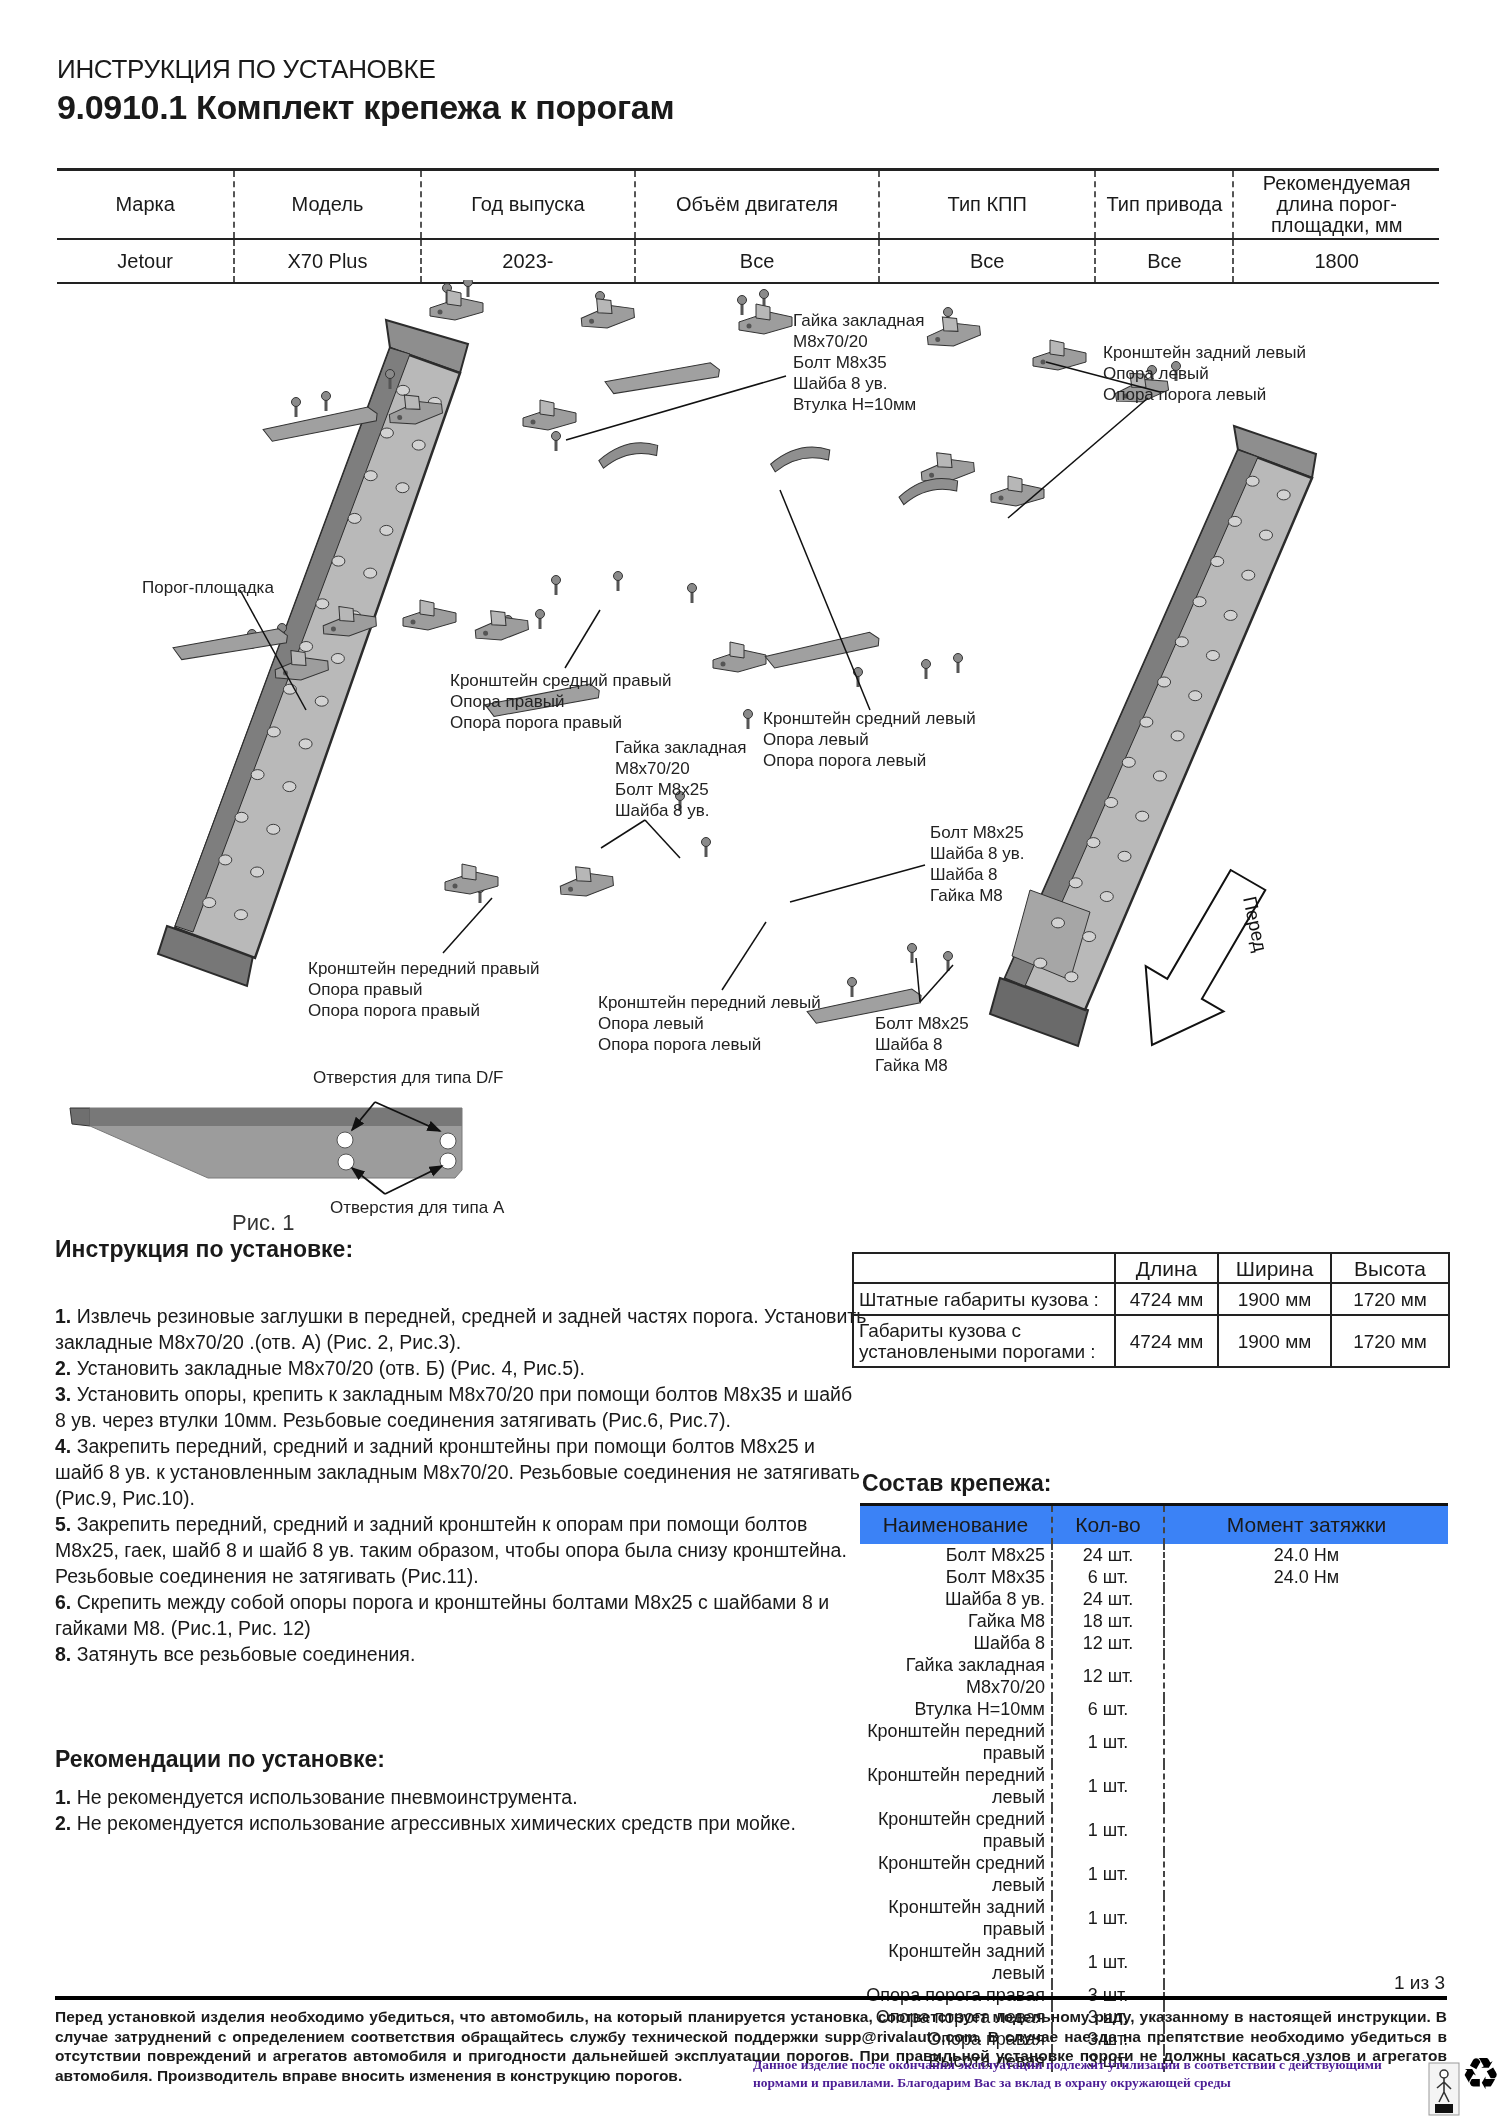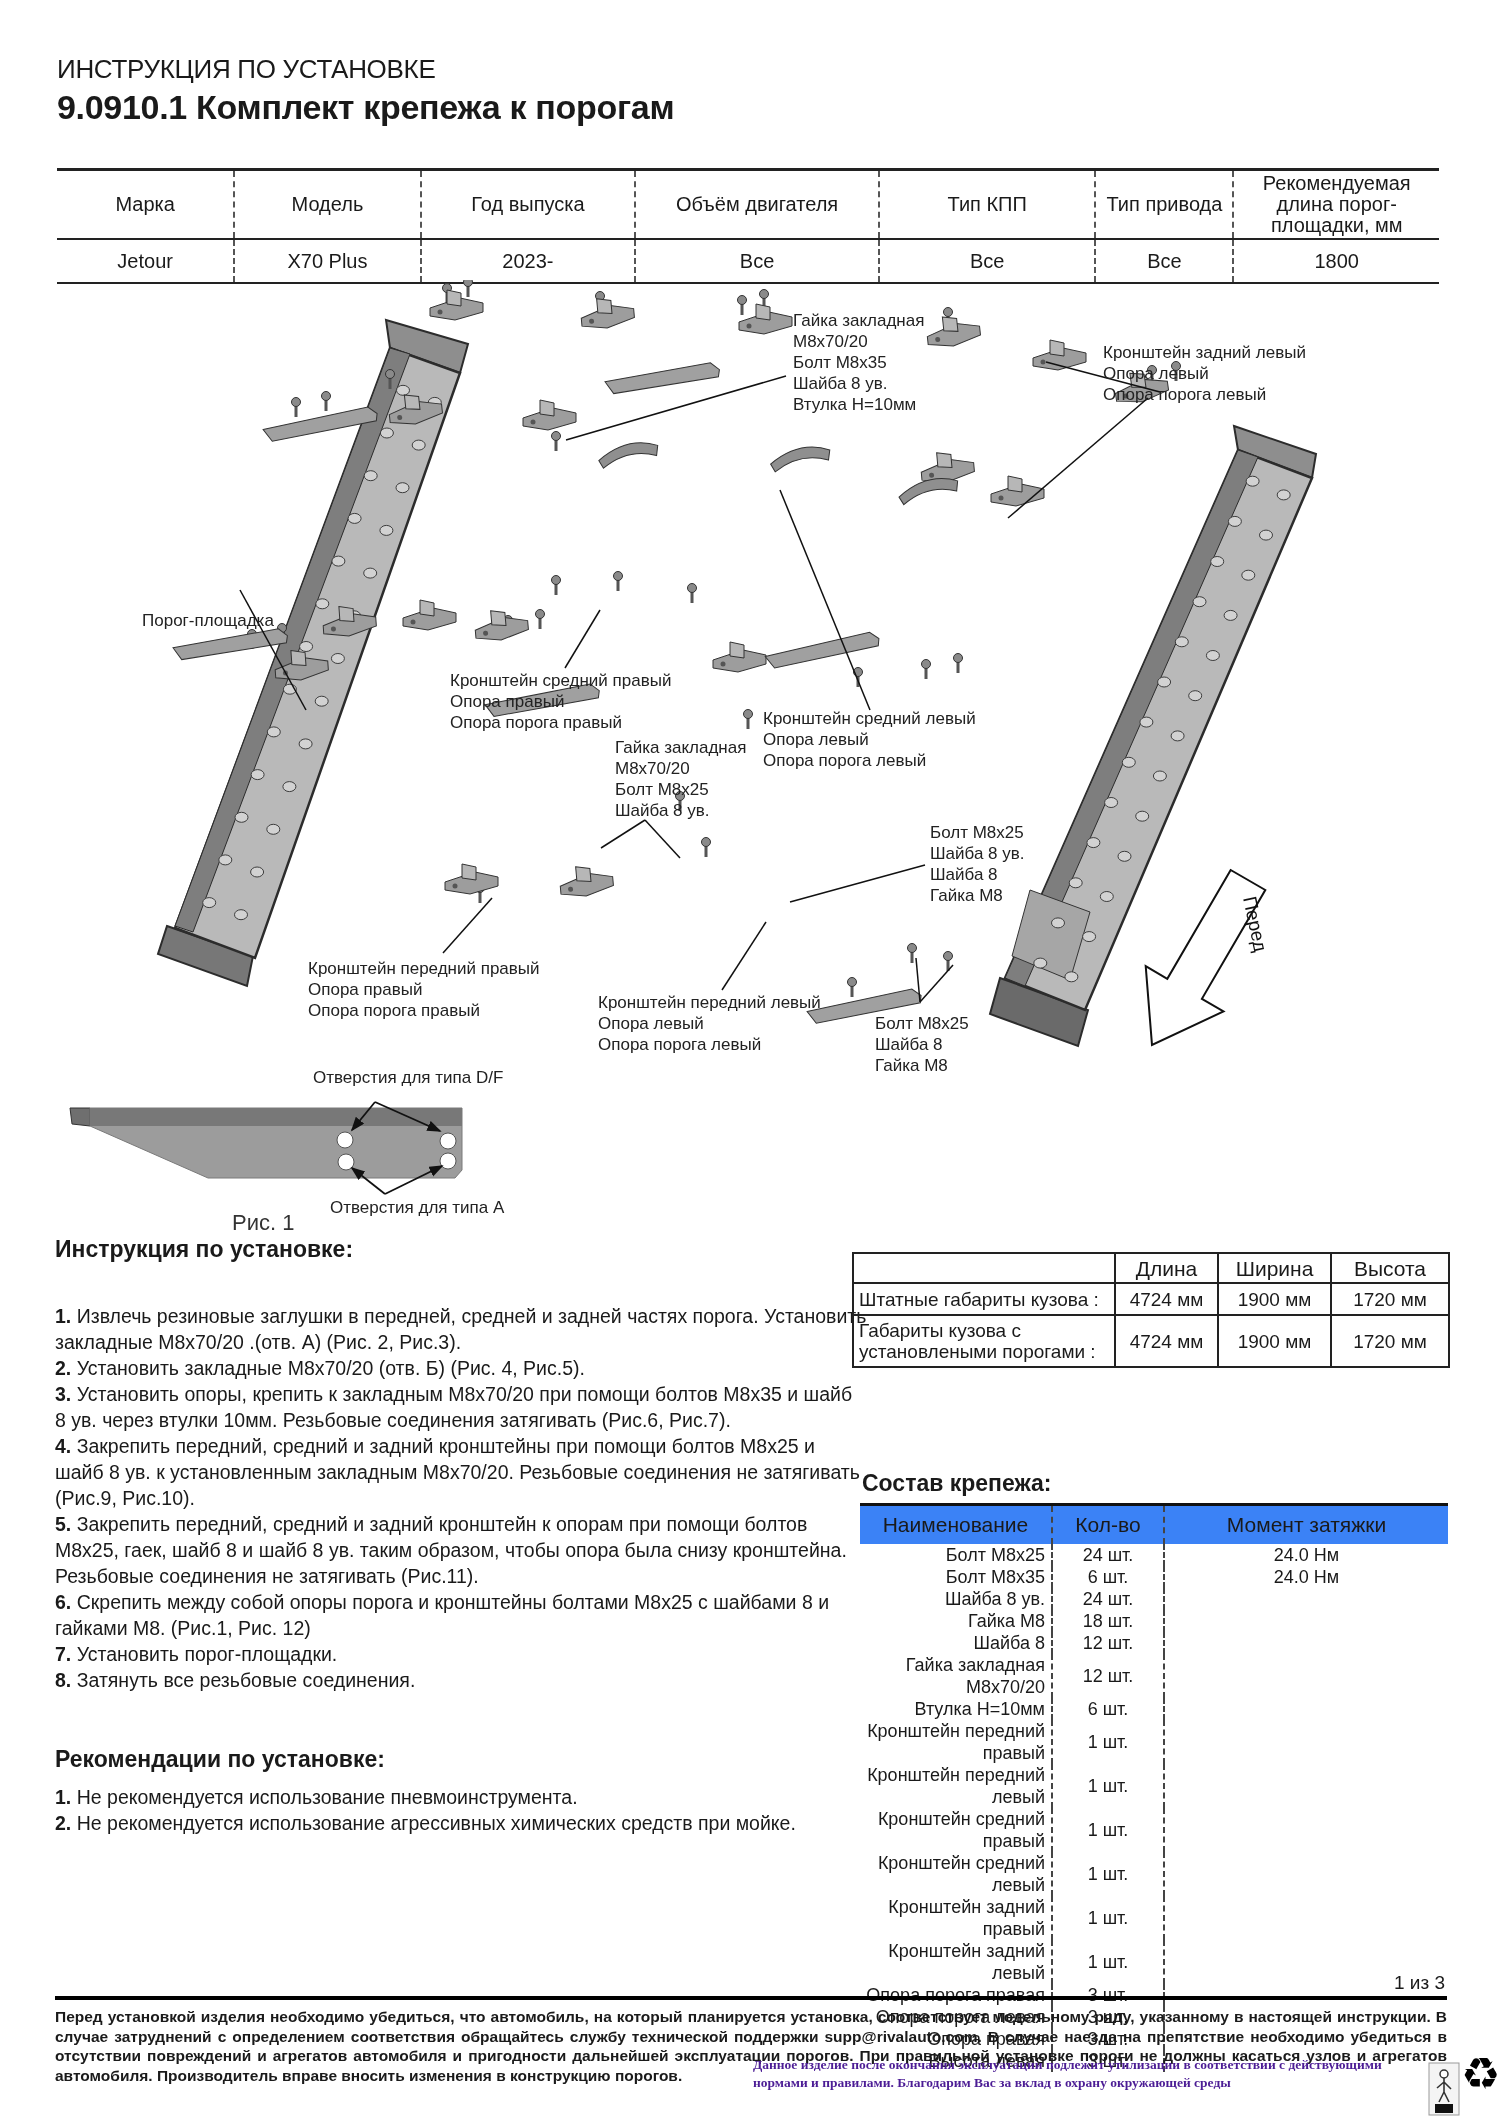--- a/index.html
+++ b/index.html
@@ -296,21 +296,21 @@
         <div>М8х70/20</div>
         <div>Болт М8х35</div>
         <div>Шайба 8 ув.</div>
         <div>Втулка Н=10мм</div>
       </div>
       <div class="callout" style="left: 1103px; top: 342px;">
         <div>Кронштейн задний левый</div>
         <div>Опора левый</div>
         <div>Опора порога левый</div>
       </div>
-      <div class="callout" style="left: 142px; top: 610px;">
+      <div class="callout" style="left: 142px; top: 577px;">
         <div>Порог-площадка</div>
       </div>
       <div class="callout" style="left: 450px; top: 670px;">
         <div>Кронштейн средний правый</div>
         <div>Опора правый</div>
         <div>Опора порога правый</div>
       </div>
       <div class="callout" style="left: 763px; top: 708px;">
         <div>Кронштейн средний левый</div>
         <div>Опора левый</div>
@@ -350,21 +350,20 @@
   <div class="abs fig-caption">Рис. 1</div>
 
   <div class="abs inst-head">Инструкция по установке:</div>
   <div class="abs steps" id="steps">
       <div class="step"><b>1. </b>Извлечь резиновые заглушки в передней, средней и задней частях порога. Установить закладные М8х70/20 .(отв. А) (Рис. 2, Рис.3).</div>
       <div class="step"><b>2. </b>Установить закладные М8х70/20 (отв. Б) (Рис. 4, Рис.5).</div>
       <div class="step"><b>3. </b>Установить опоры, крепить к закладным М8х70/20 при помощи болтов М8х35 и шайб 8 ув. через втулки 10мм. Резьбовые соединения затягивать (Рис.6, Рис.7).</div>
       <div class="step"><b>4. </b>Закрепить передний, средний и задний кронштейны при помощи болтов М8х25 и шайб 8 ув. к установленным закладным М8х70/20. Резьбовые соединения не затягивать (Рис.9, Рис.10).</div>
       <div class="step"><b>5. </b>Закрепить передний, средний и задний кронштейн к опорам при помощи болтов М8х25, гаек, шайб 8 и шайб 8 ув. таким образом, чтобы опора была снизу кронштейна. Резьбовые соединения не затягивать (Рис.11).</div>
       <div class="step"><b>6. </b>Скрепить между собой опоры порога и кронштейны болтами М8х25 с шайбами 8 и гайками М8. (Рис.1, Рис. 12)</div>
-      <div class="step"><b>7. </b>Установить порог-площадки.</div>
       <div class="step"><b>8. </b>Затянуть все резьбовые соединения.</div>
     </div>
 
   <div class="abs rec-head">Рекомендации по установке:</div>
   <div class="abs recs" id="recs">
       <div class="step"><b>1. </b>Не рекомендуется использование пневмоинструмента.</div>
       <div class="step"><b>2. </b>Не рекомендуется использование агрессивных химических средств при мойке.</div>
     </div>
 
   <table class="abs dims">

